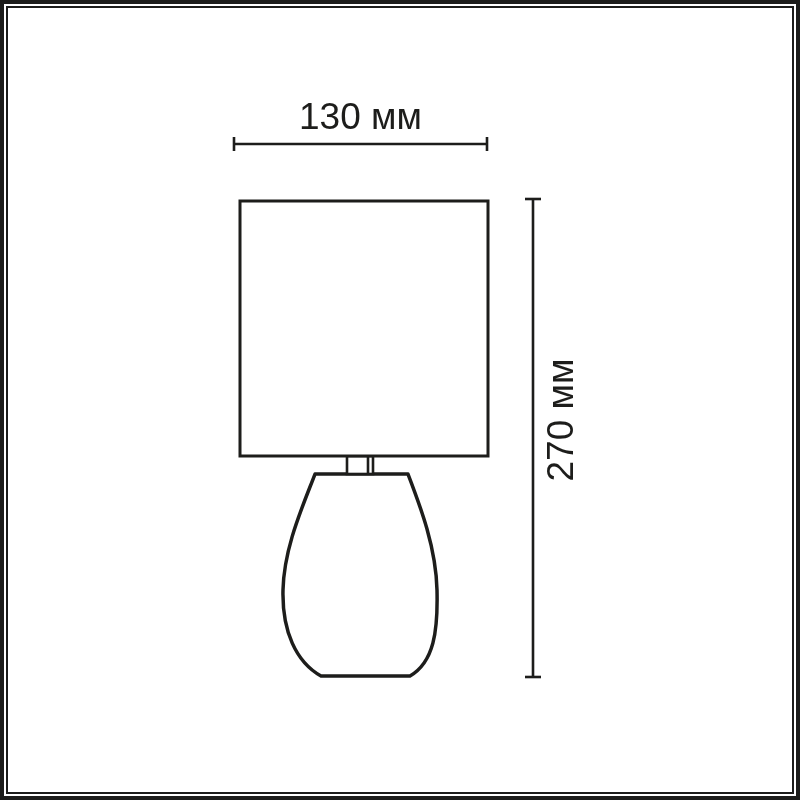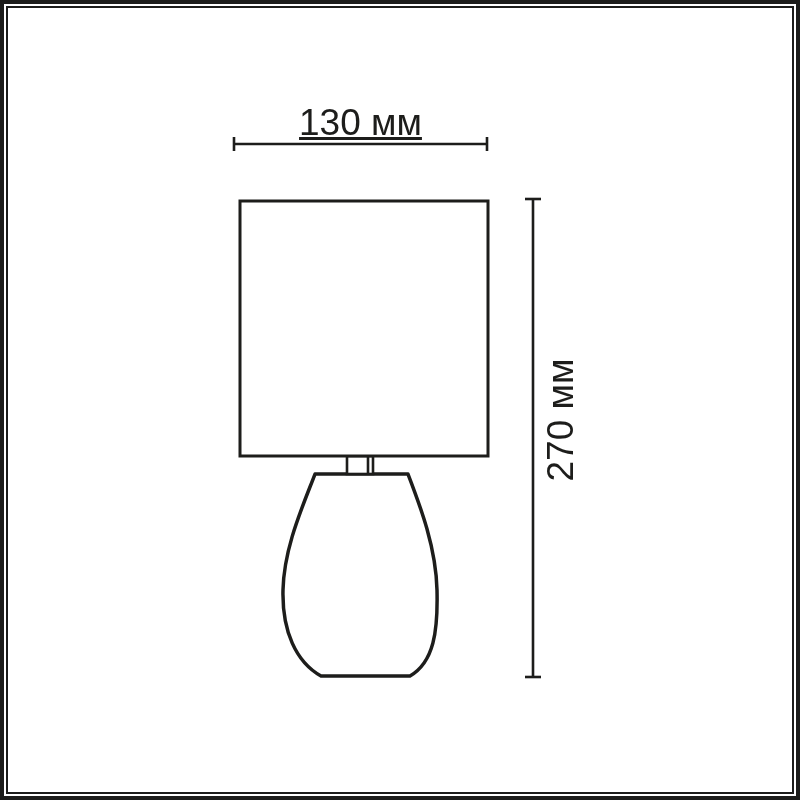--- a/index.html
+++ b/index.html
@@ -42,25 +42,24 @@
     position: absolute;
     color: #1d1d1b;
     font-size: 37px;
     font-weight: 500;
     letter-spacing: 0px;
     white-space: nowrap;
     text-align: center;
   }
   .dim-label-width {
     left: 234px;
-    top: 104px;
+    top: 98px;
     width: 253px;
     height: 38px;
     line-height: 38px;
-    text-decoration: underline;
   }
   .dim-label-height {
     left: 485px;
     top: 401px;
     width: 152px;
     height: 38px;
     line-height: 38px;
     transform: rotate(-90deg);
     transform-origin: center center;
   }

